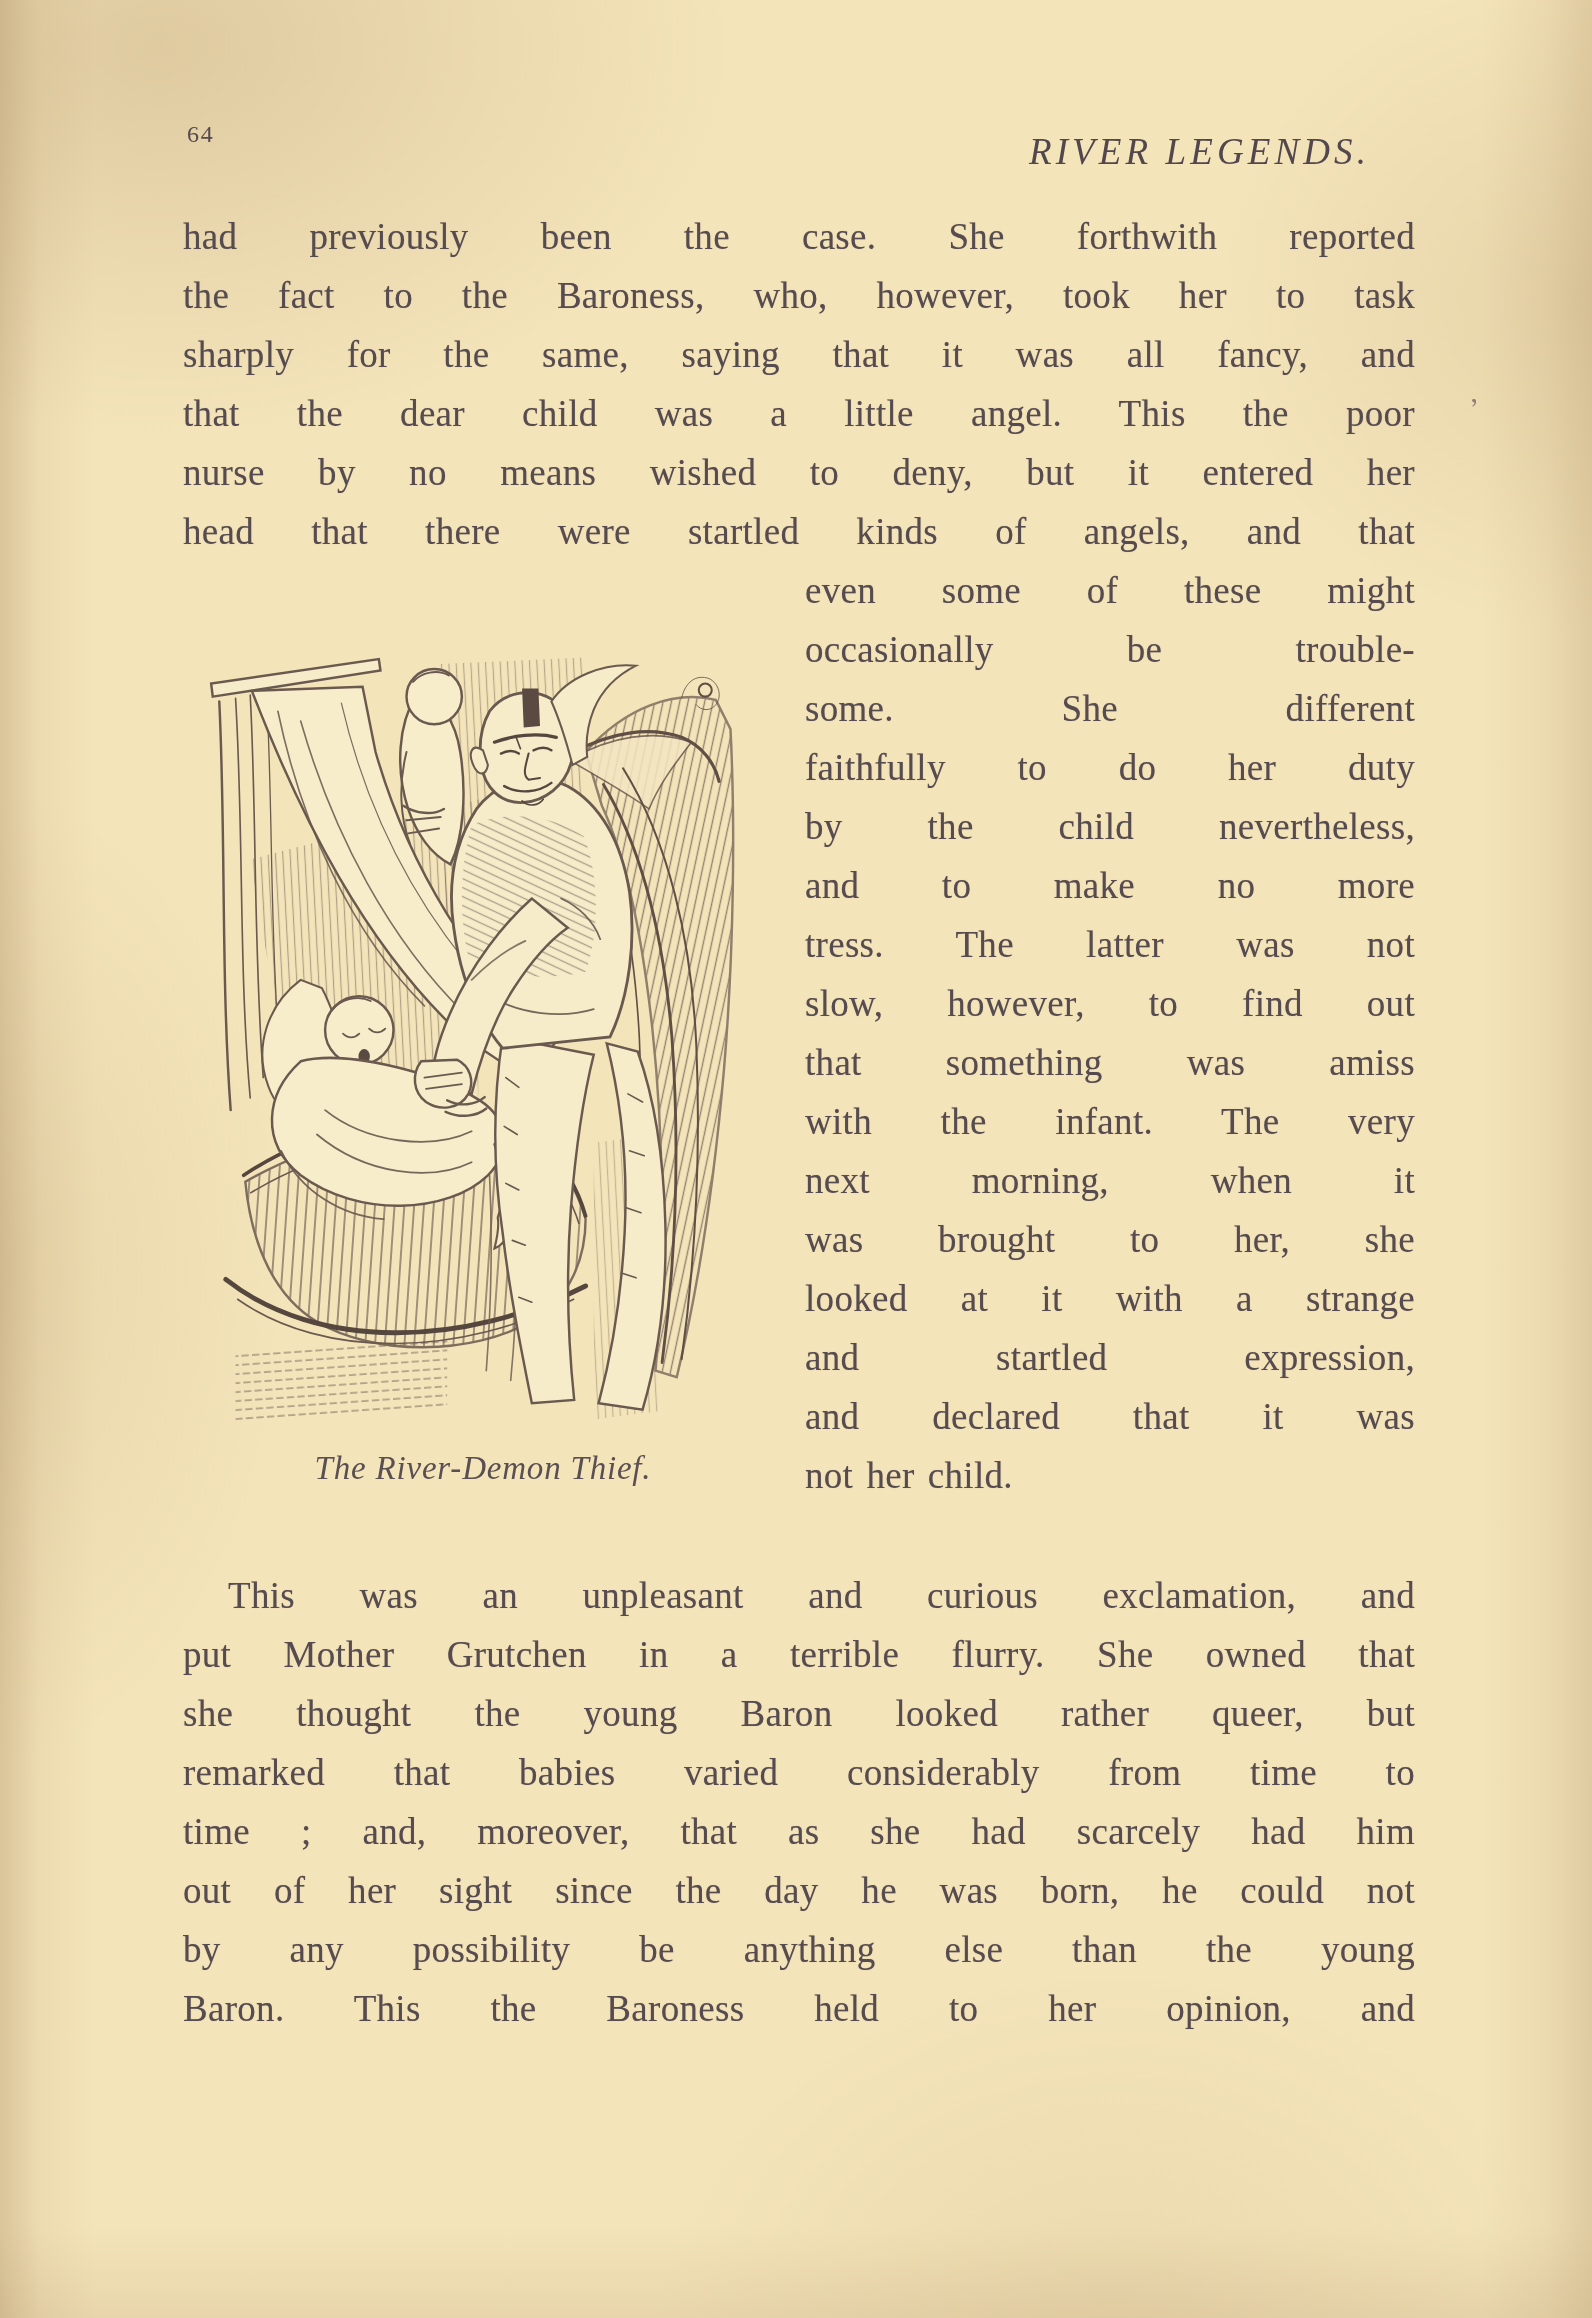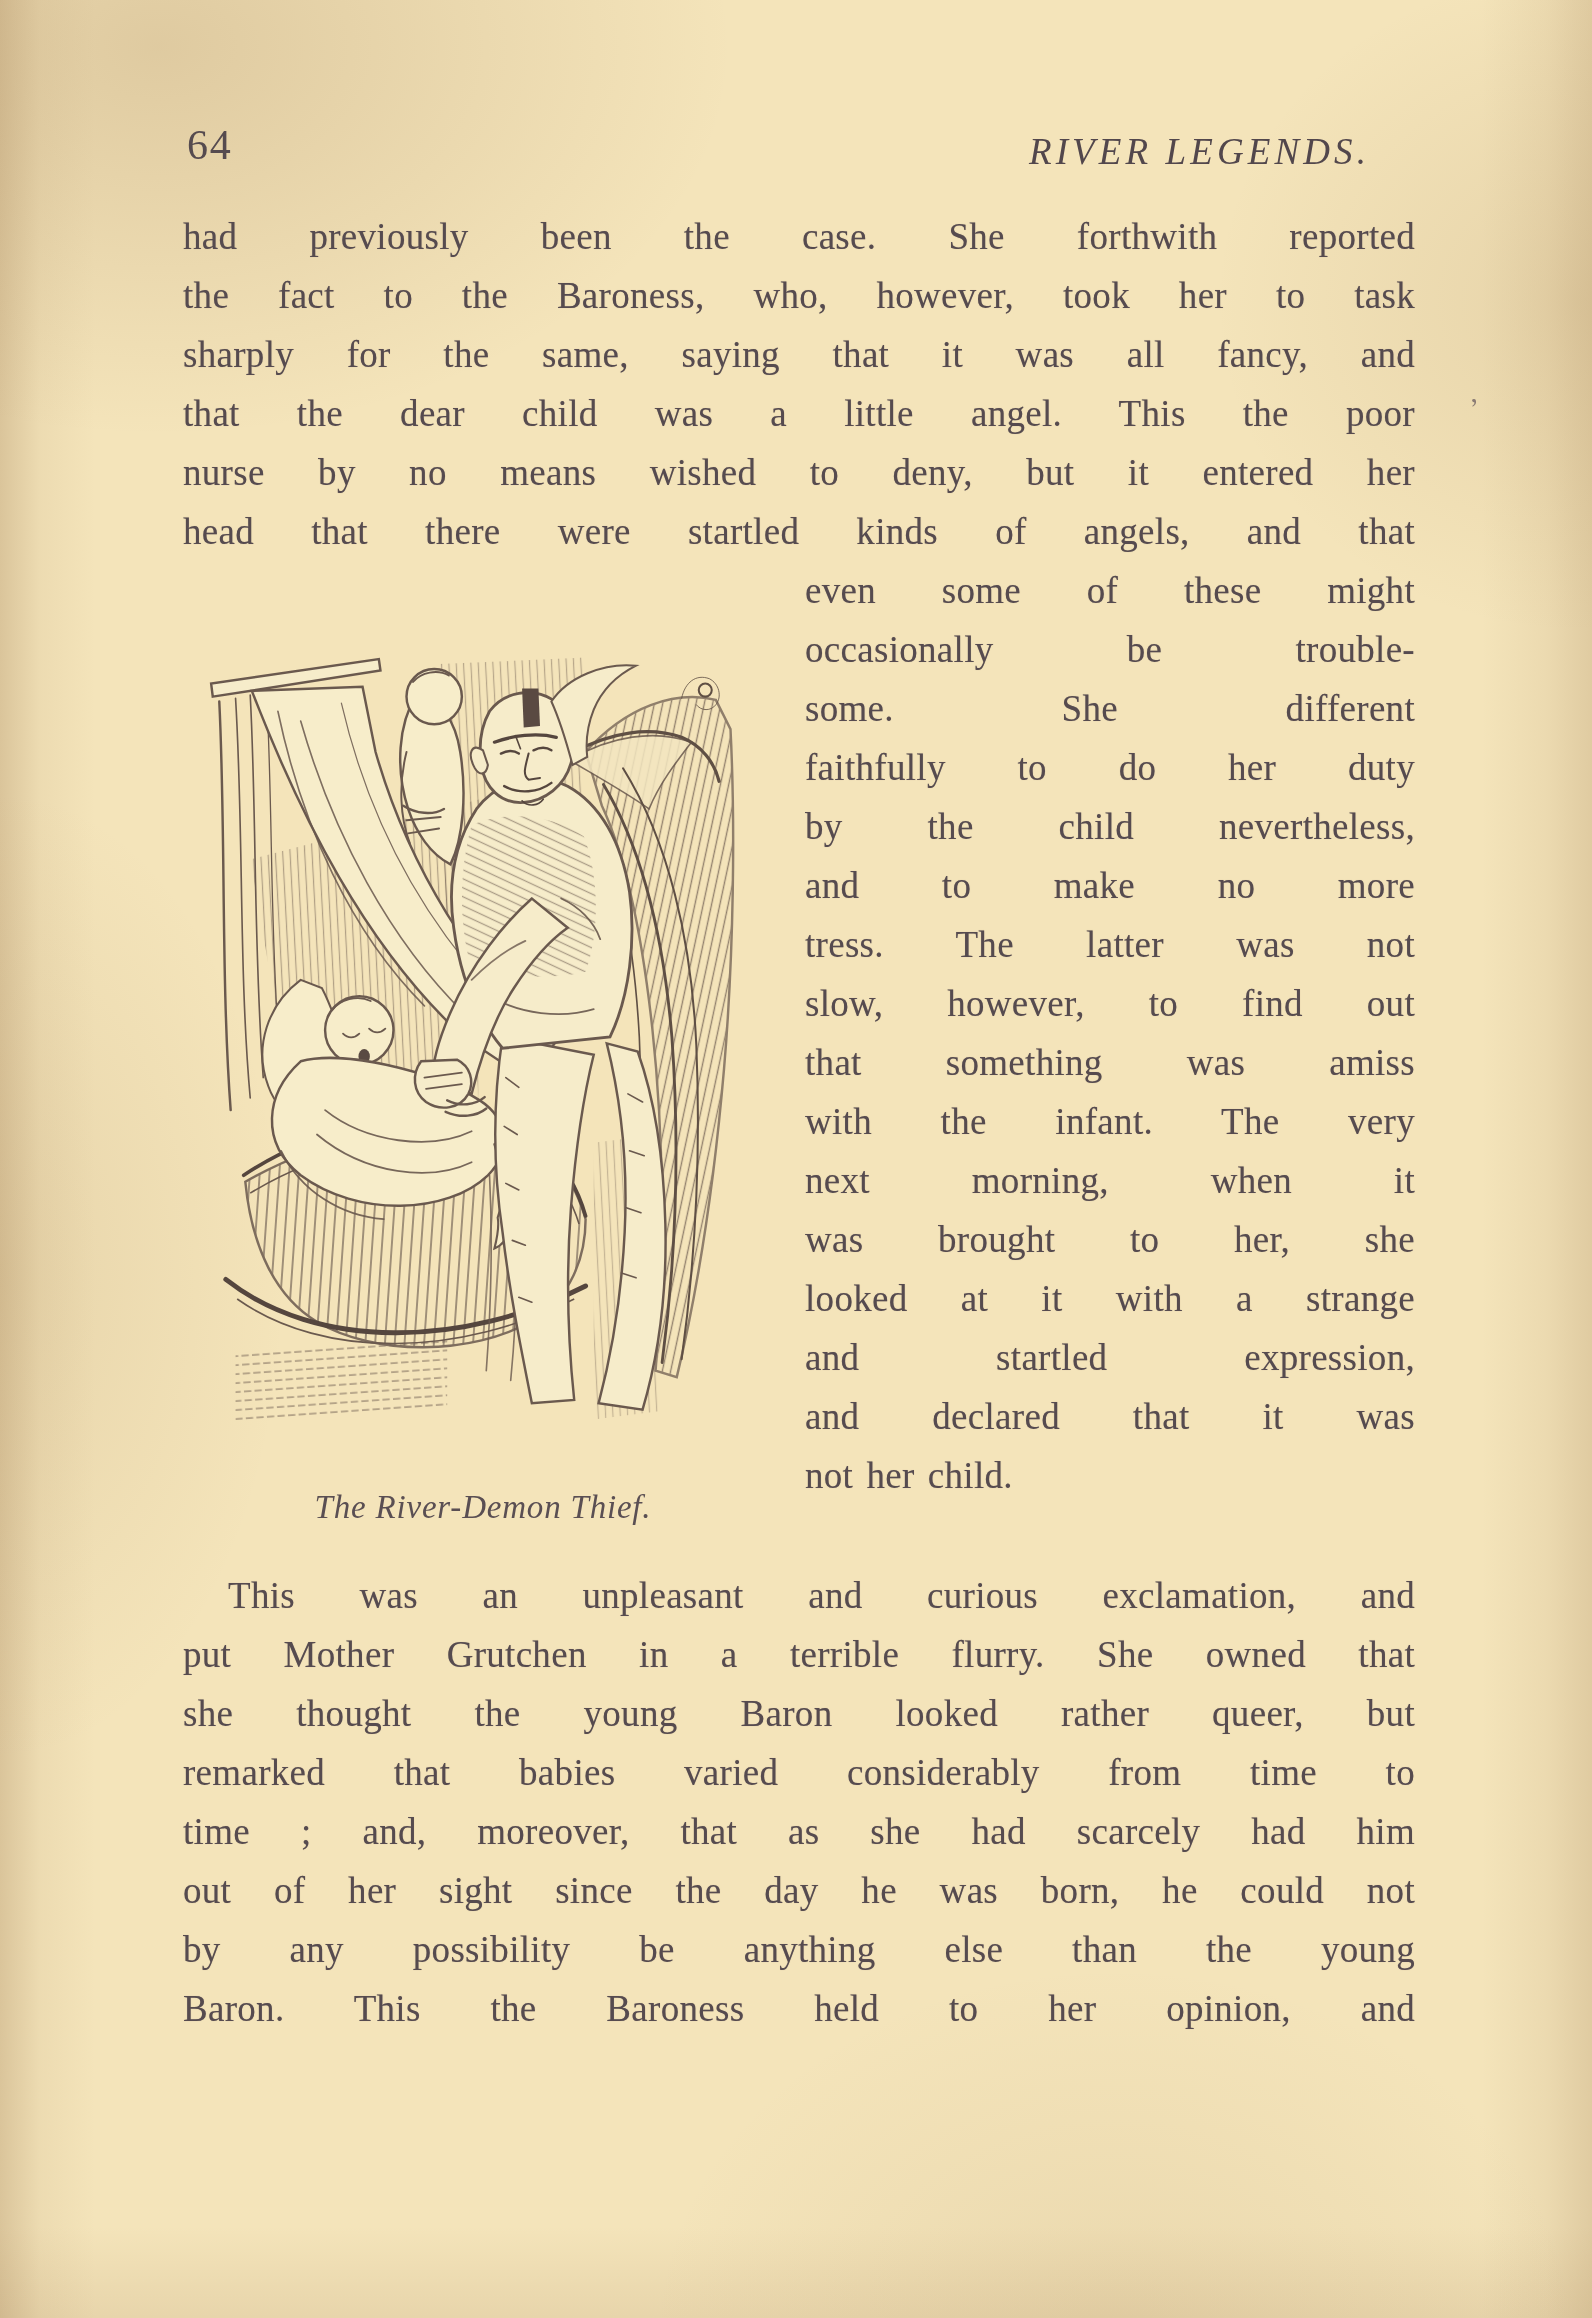--- a/index.html
+++ b/index.html
@@ -11,34 +11,34 @@
       radial-gradient(ellipse 30% 35% at 0% 55%, rgba(146,108,62,.13), transparent 60%),
       radial-gradient(ellipse 45% 25% at 70% 101%, rgba(146,108,62,.10), transparent 65%),
       linear-gradient(90deg, rgba(141,102,60,.25) 0%, rgba(141,102,60,.07) 2.5%, rgba(141,102,60,0) 6%, rgba(141,102,60,0) 93%, rgba(141,102,60,.08) 97%, rgba(141,102,60,.20) 100%),
       linear-gradient(0deg, rgba(141,102,60,.12) 0%, rgba(141,102,60,0) 4%),
       #f4e4ba;
     font-family:"Liberation Serif","DejaVu Serif",serif;
     color:#564b4f;
   }
   .content{position:absolute;left:183px;top:114px;width:1232px;}
   .running-head{position:relative;height:47px;}
-  .page-number{position:absolute;left:4.1px;top:6.5px;font-size:42px;letter-spacing:1.6px;}
+  .page-number{position:absolute;left:4.1px;top:6.5px;font-size:24px;letter-spacing:1.6px;}
   .book-title{position:absolute;left:0;right:0;top:16px;text-align:right;font-style:italic;
     font-size:37px;letter-spacing:4.1px;transform:translateX(-45px);color:#52474c;}
   .para{margin-top:46px;}
   .line{
     font-size:37px;line-height:59px;letter-spacing:0.3px;word-spacing:.10em;
     text-align:justify;text-align-last:justify;text-justify:inter-word;
     text-shadow:0 0 0.8px rgba(87,75,78,.35);
   }
   .line-left{text-align-last:left;}
   .mid{display:flex;align-items:flex-start;margin-top:0;min-height:1005px;}
   .figure-block{flex:0 0 554px;width:554px;padding-top:93px;margin:0;}
   svg.illo{display:block;width:534px;height:769px;margin-left:20.4px;}
-  figcaption{margin-top:66px;margin-left:33px;width:534px;text-align:center;
+  figcaption{margin-top:27px;margin-left:33px;width:534px;text-align:center;
     font-style:italic;font-size:33px;letter-spacing:0.8px;color:#5a4f53;}
   .col{flex:1 1 auto;margin-left:68px;min-width:0;}
   .para-bottom .line:first-child{text-indent:45px;}
   .ink-speck{position:absolute;left:1469px;top:376px;font-size:29px;color:#6a5c60;
     transform:rotate(-10deg);opacity:.75;}
 </style>
 </head>
 <body>
 
 <div class="page">

